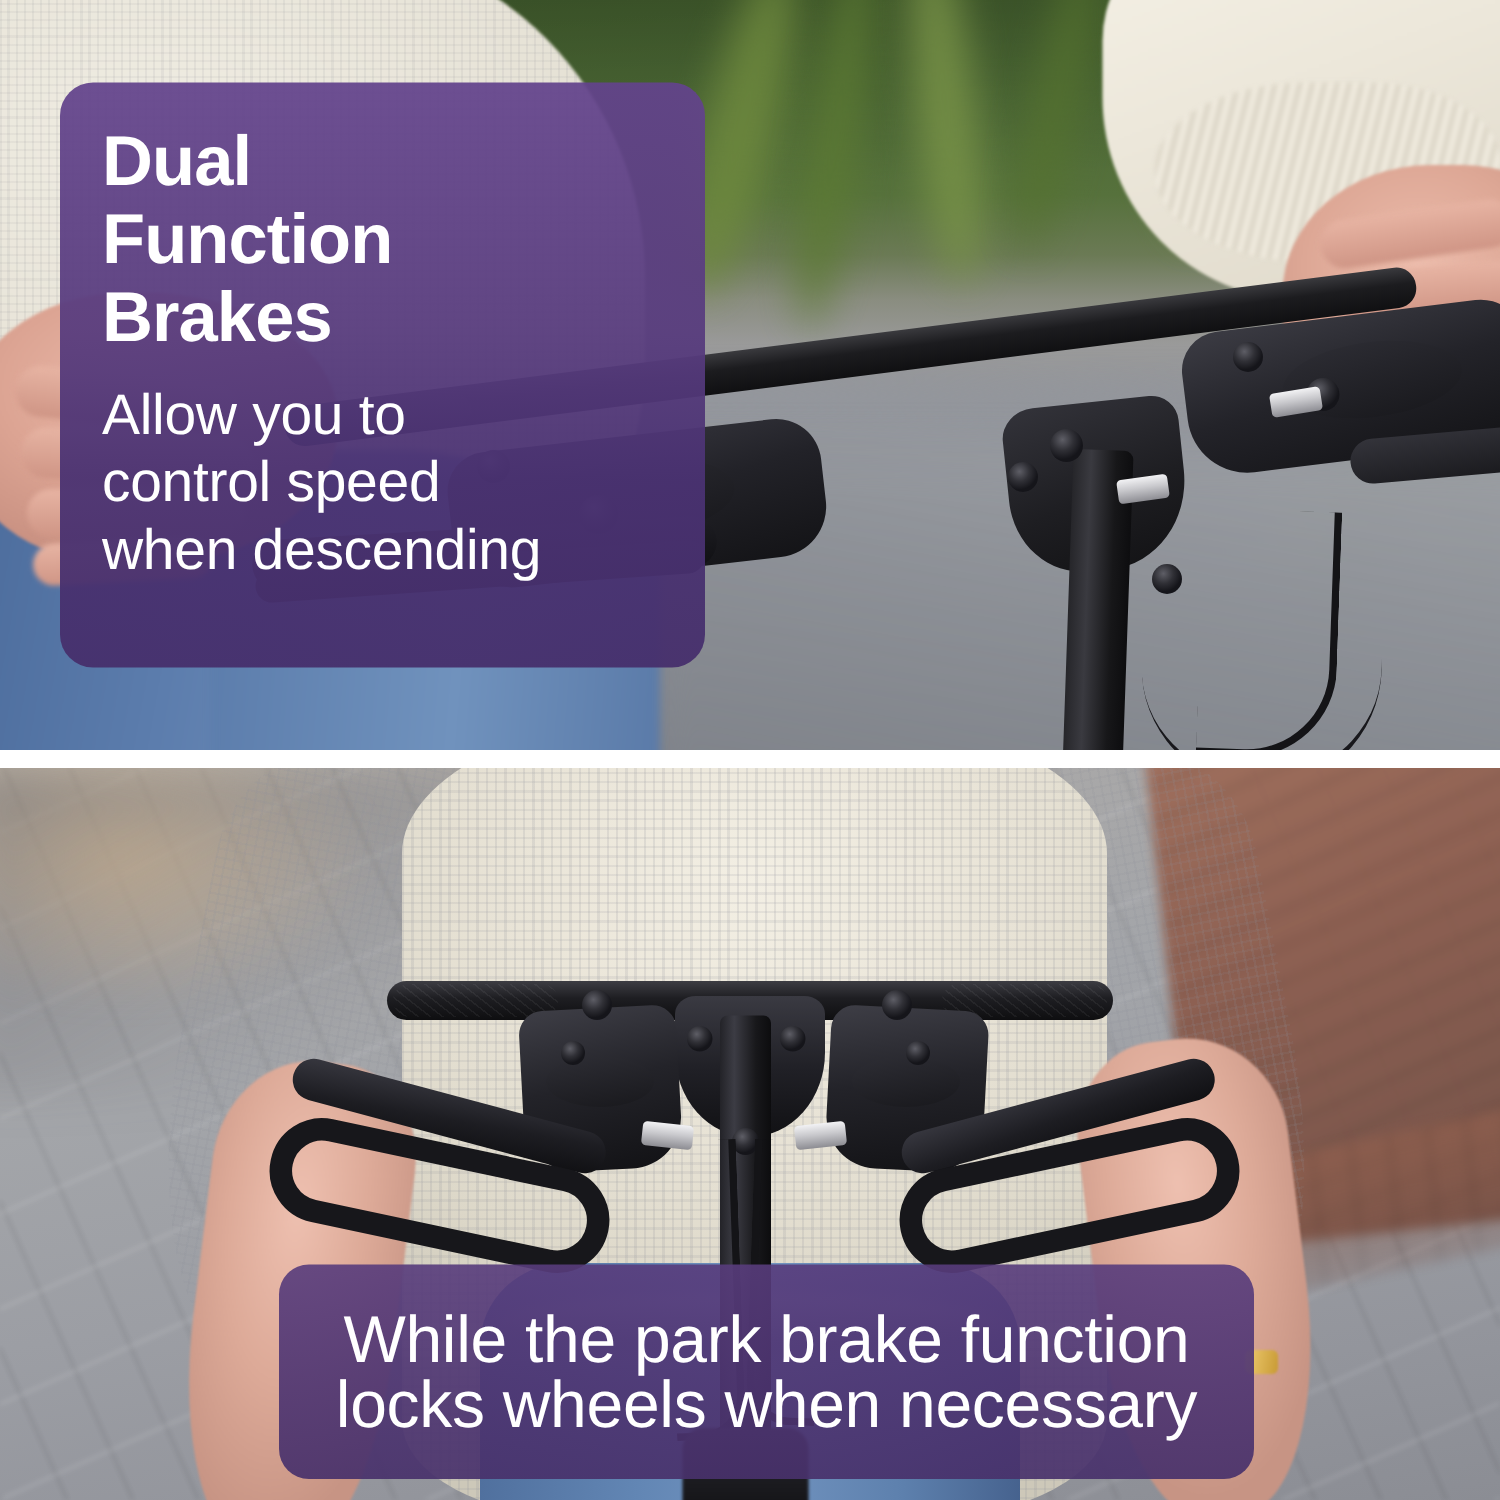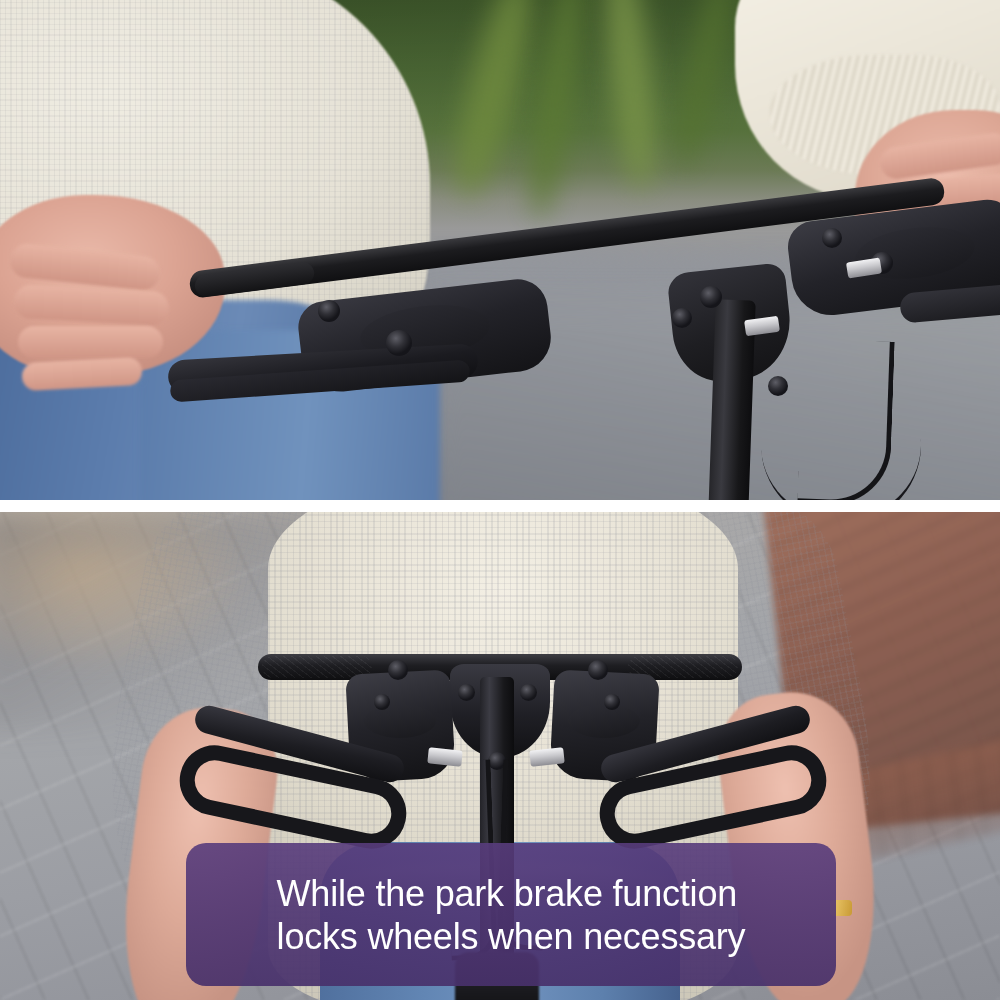--- a/index.html
+++ b/index.html
@@ -372,23 +372,23 @@
   }
 
   #card-bot {
     position:absolute; left:186px; top:843px; width:650px; height:143px;
     border-radius:20px;
     background:linear-gradient(180deg, rgba(88,60,124,.90) 0%, rgba(78,53,114,.91) 55%, rgba(72,49,107,.92) 100%);
     z-index:30;
     display:flex; align-items:center; justify-content:center;
   }
   #card-bot-text {
-    color:#ffffff; font-size:36px; font-weight:normal;
+    color:#ffffff; font-size:44px; font-weight:normal;
     line-height:43px; letter-spacing:-0.2px;
-    white-space:pre-line;
+    text-align:center; white-space:pre-line;
   }
 </style>
 </head>
 <body>
 
 <div id="page">
 
   <div class="panel" id="panel-top">
     <div class="scene">
 
@@ -446,20 +446,28 @@
       <div class="bolt" style="left:822px;top:228px;width:20px;height:20px;"></div>
       <div class="bolt" style="left:871px;top:252px;width:22px;height:22px;"></div>
       <div class="bolt" style="left:768px;top:376px;width:20px;height:20px;"></div>
 
       <div id="cable-top"></div>
       <div id="cable-top2"></div>
       <div class="adj" id="adj-top-1"></div>
       <div class="adj" id="adj-top-2"></div>
     </div>
 
+    <div id="card-top">
+      <div id="card-top-title">Dual
+Function
+Brakes</div>
+      <div id="card-top-sub">Allow you to
+control speed
+when descending</div>
+    </div>
   </div>
 
   <div id="divider"></div>
 
   <div class="panel" id="panel-bottom">
     <div class="scene">
 
       <div id="bot-bg"></div>
       <div id="bot-pavers"></div>
       <div id="bot-warm"></div>

